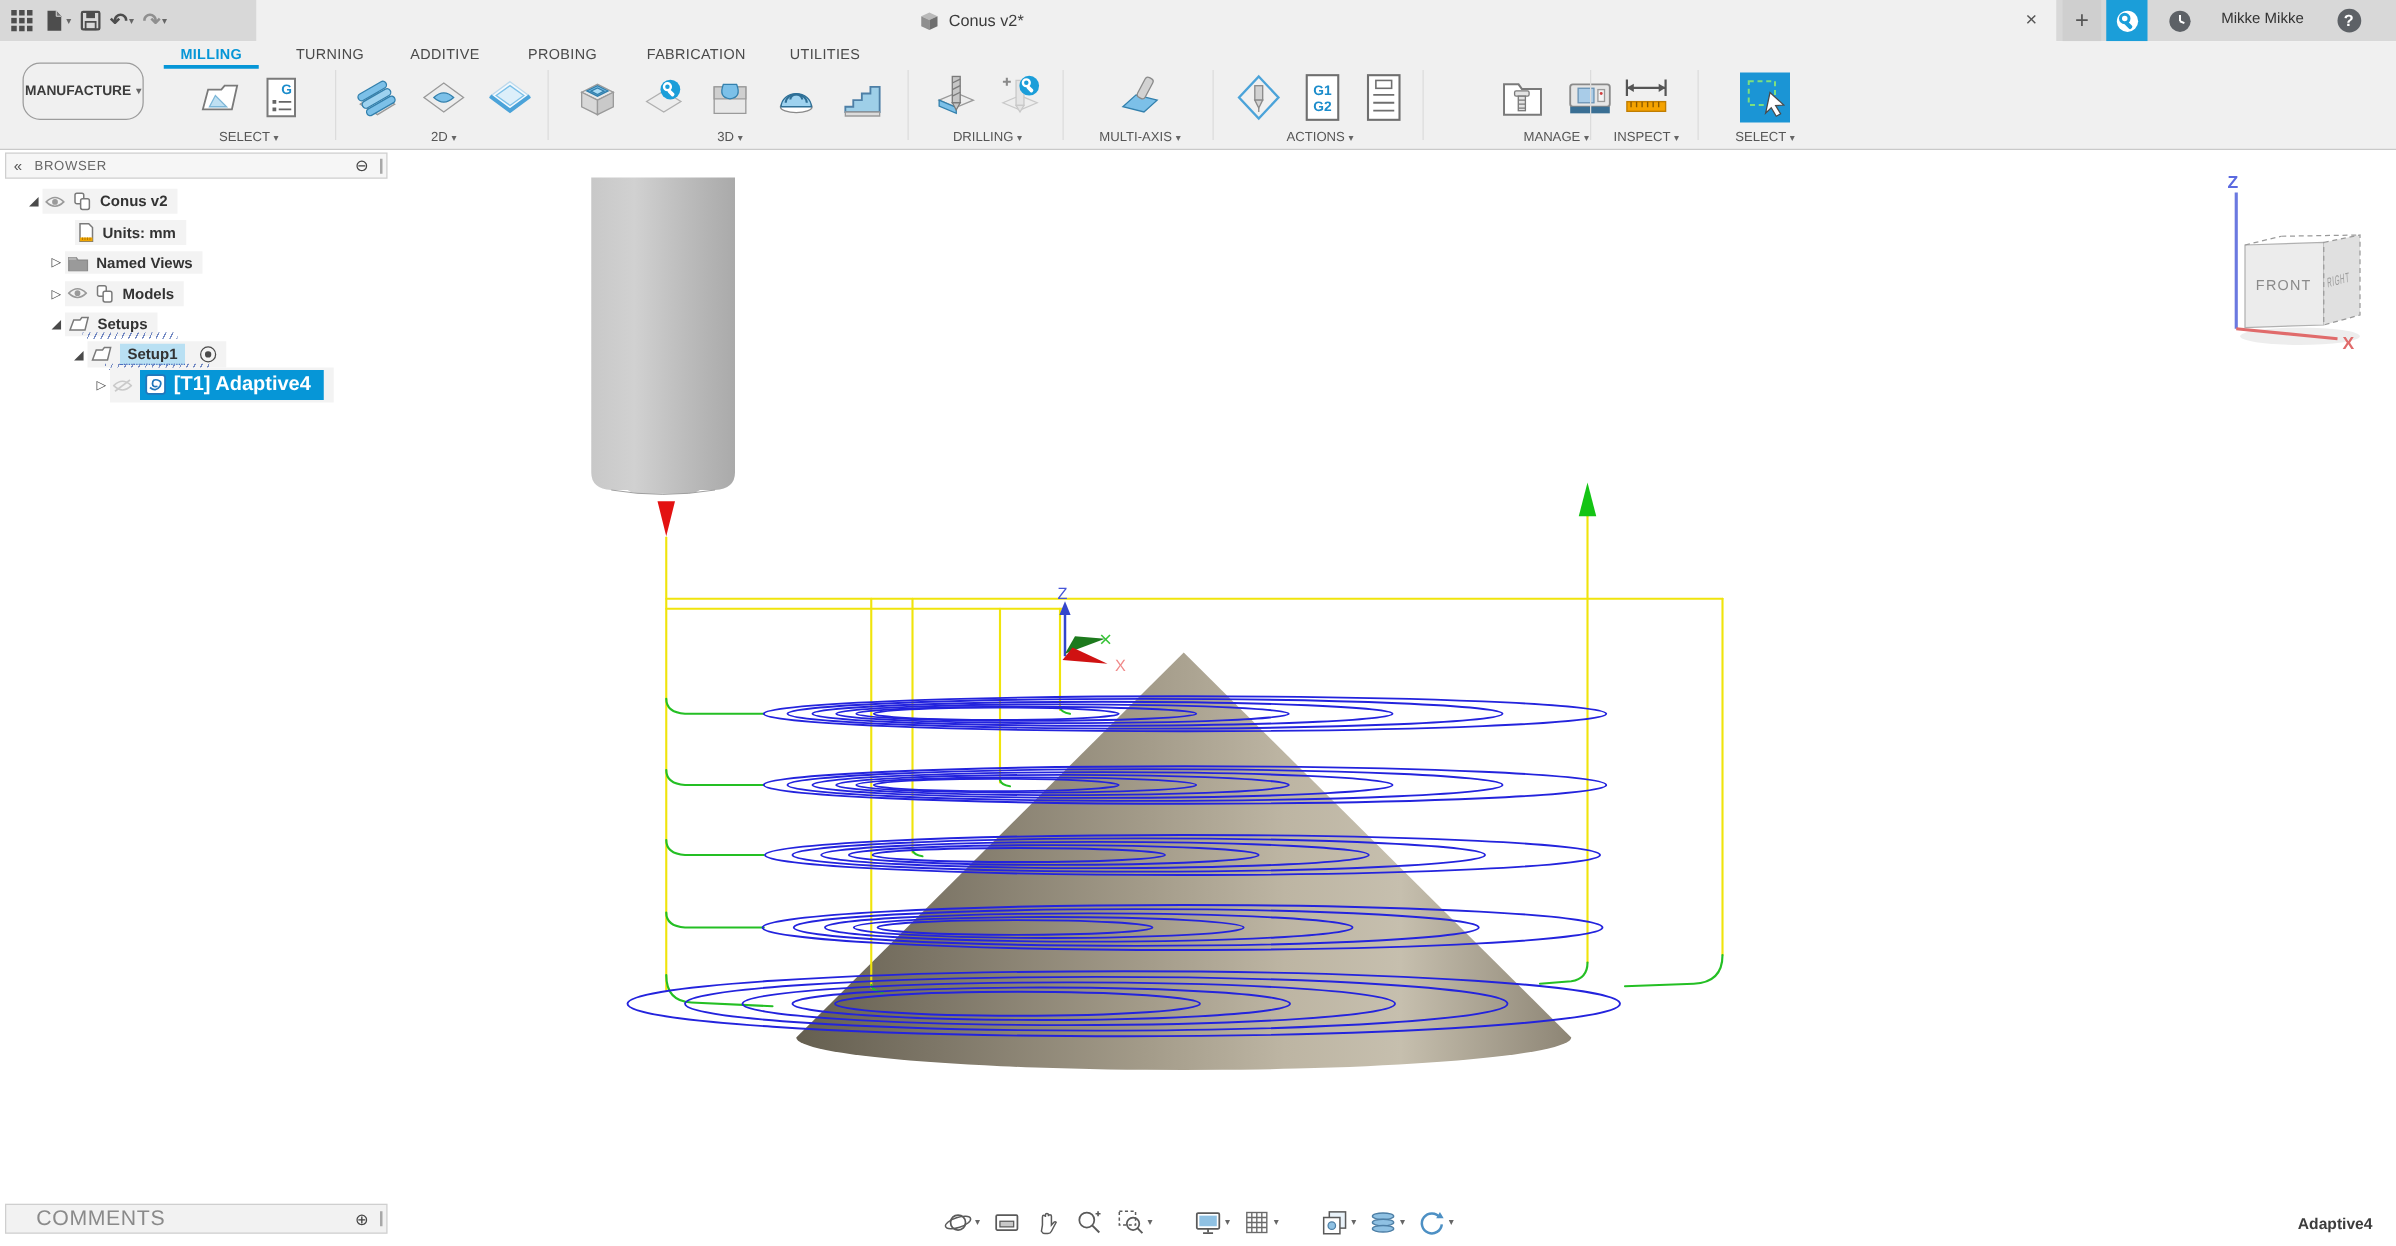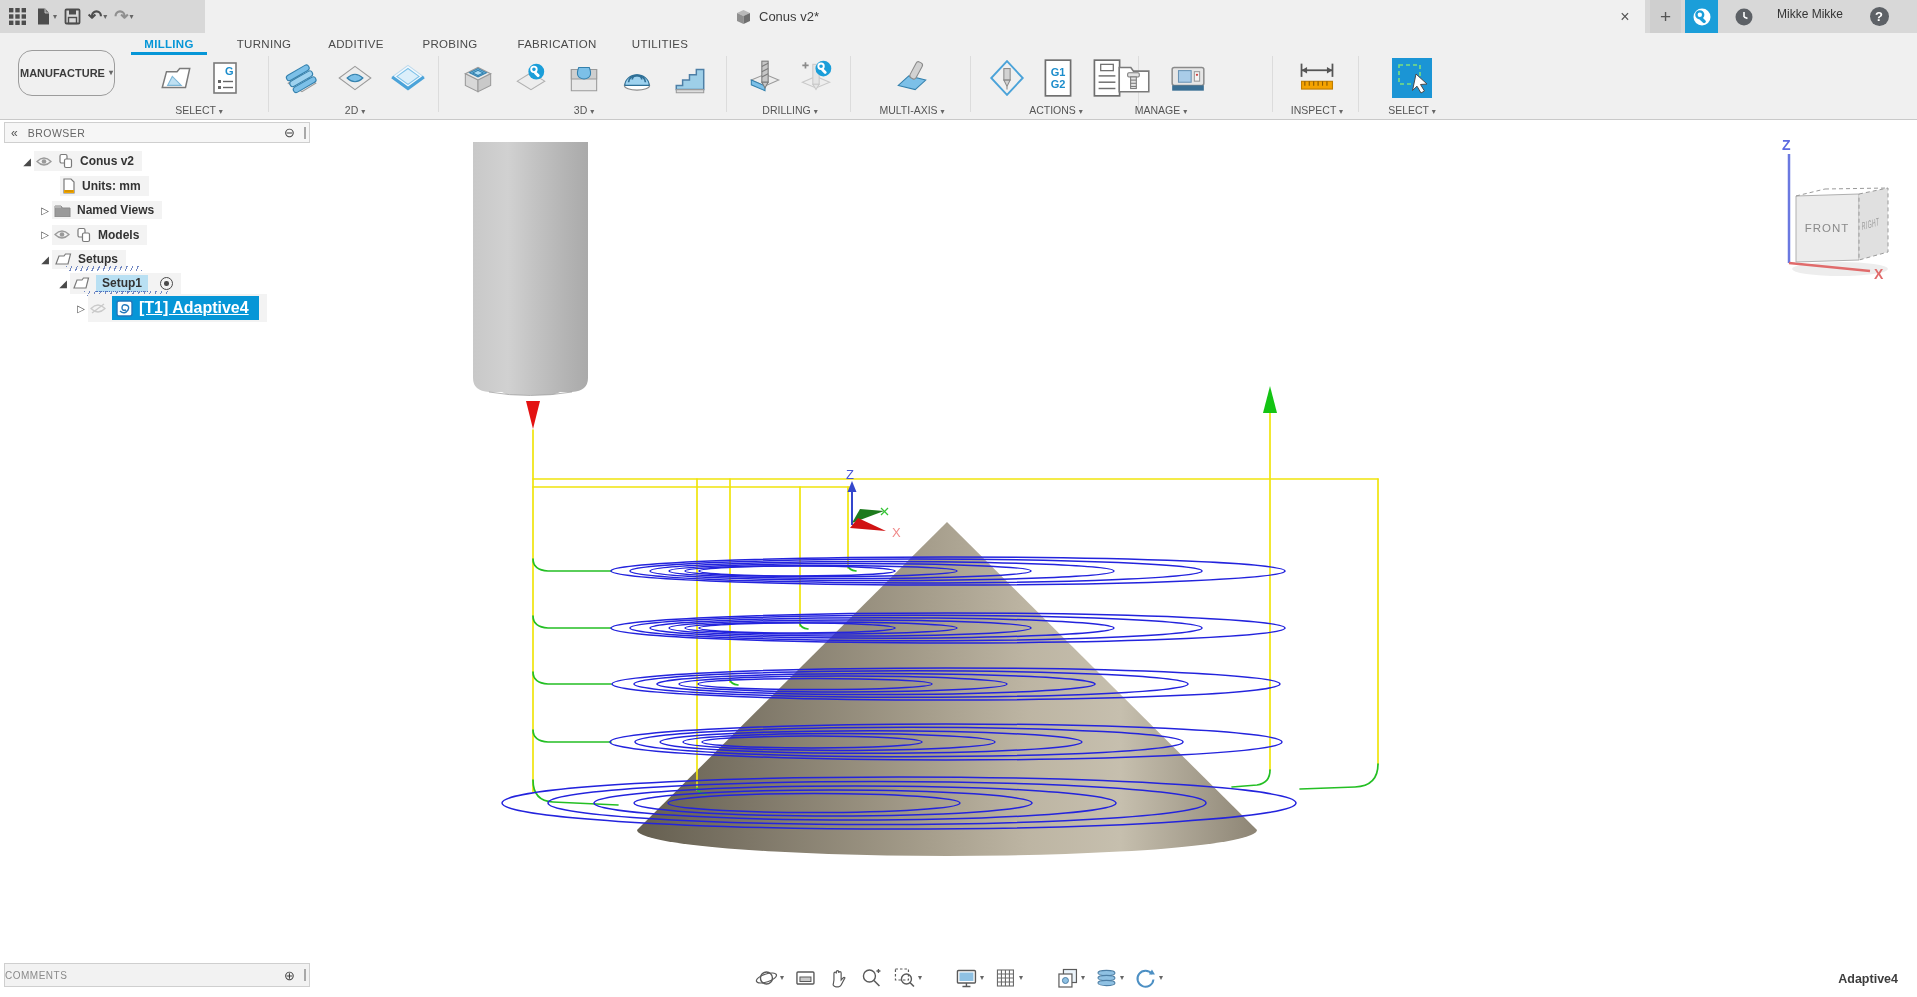--- a/index.html
+++ b/index.html
@@ -42,36 +42,36 @@
   #browser-header { height:21px; background:#f6f6f6; border:1px solid #cfcfcf; display:flex; align-items:center; padding:0 6px; position:relative; }
   #browser-collapse { font-size:12px; color:#555; margin-right:10px; line-height:1; }
   #browser-title { font-size:10.5px; color:#666; letter-spacing:.5px; }
   #browser-min { position:absolute; right:14px; font-size:13px; color:#444; line-height:1; }
   #browser-handle { position:absolute; right:3px; top:4px; width:2px; height:12px; background:#a8a8a8; }
   .brow { position:relative; height:24.5px; display:flex; align-items:center; }
   .brow .pill { display:inline-flex; align-items:center; gap:6px; background:#f3f3f3; padding:2px 8px 2px 2px; }
   .tri { font-size:10px; color:#4a4a4a; width:14px; text-align:center; flex:0 0 auto; }
   .blabel { font-size:12px; color:#333; white-space:nowrap;font-weight:bold; }
   .sel-secondary { background:#b9e0f3; font-weight:bold; padding:1px 6px; border-bottom:1px dotted #4a6fc0; }
-  .sel-primary { background:#0696d7; color:#fff; font-weight:bold; display:inline-flex; align-items:center; gap:6px; padding:3px 10px 3px 4px;text-decoration:underline; }
+  .sel-primary { background:#0696d7; color:#fff; font-weight:bold; display:inline-flex; gap:6px; padding:3px 10px 3px 4px; }
   .radio { width:13px; height:13px; border:1.5px solid #4a4a4a; border-radius:50%; position:relative; margin-left:6px; flex:0 0 auto; }
   .radio::after { content:''; position:absolute; left:3.2px; top:3.2px; width:4.5px; height:4.5px; border-radius:50%; background:#4a4a4a; }
   .hatch { position:absolute; height:5px; top:19px; background:repeating-linear-gradient(115deg,#7288c2 0px,#7288c2 1px,transparent 1px,transparent 5px); }
 
   
   #scene { position:absolute; left:0; top:120px; z-index:1; pointer-events:none; }
   .tp-feed { fill:none; stroke:#2323dd; stroke-width:1.5; }
   .tp-rapid { stroke:#f0e40c; stroke-width:1.7; fill:none; stroke-linecap:round; }
   .tp-lead { fill:none; stroke:#24bf24; stroke-width:1.7; stroke-linecap:round; }
 
   #viewcube { position:absolute; left:1768px; top:138px; z-index:20; }
 
   
   #comments-bar { position:absolute; left:4px; bottom:10px; width:306px; height:24px; background:#f2f2f2; border:1px solid #cfcfcf; display:flex; align-items:center; z-index:30; }
-  #comments-title { font-size:10px; color:#8a8a8a; letter-spacing:.5px; }
+  #comments-title { font-size:17px; color:#8a8a8a; letter-spacing:.5px; margin-left:24px; }
   #comments-add { position:absolute; right:14px; font-size:13px; color:#444; line-height:1; }
   #comments-handle { position:absolute; right:3px; top:5px; width:2px; height:12px; background:#a8a8a8; }
 
   #navbar { position:absolute; left:50%; transform:translateX(-50%); bottom:7px; display:flex; align-items:center; gap:9px; z-index:30; }
   .nav-item { display:flex; align-items:center; gap:2px; }
   .nav-gap { width:14px; }
   .nav-item svg { display:block; }
 
   #status-operation { position:absolute; right:19px; bottom:11px; font-size:12.5px; font-weight:bold; color:#3d3d3d; z-index:30; }
 </style>
@@ -422,21 +422,21 @@
             <line x1="9" y1="18" x2="25" y2="18" stroke="#6f6f6f" stroke-width="1.4"></line>
             <line x1="9" y1="24" x2="25" y2="24" stroke="#6f6f6f" stroke-width="1.4"></line>
             <line x1="9" y1="30" x2="25" y2="30" stroke="#6f6f6f" stroke-width="1.4"></line>
           </svg>
         </span>
     </div>
     <div class="glabel"><span>ACTIONS</span> <span class="caret">▾</span></div>
   </div>
   <div class="rsep" style="left:1138px"></div>
 
-  <div class="rgroup" style="left:1100px;width:122px">
+  <div class="rgroup" style="left:1184px;width:122px">
     <div class="gicons">
       <span class="ricon">
         <svg width="40" height="38" viewBox="0 0 36 36">
             <path d="M4 8 H15 l2.5 3.5 H32 V31 H4 Z" fill="#fff" stroke="#7a7a7a" stroke-width="1.5"></path>
             <rect x="12" y="13" width="11" height="4" rx="1.2" fill="#e3e3e3" stroke="#7a7a7a"></rect>
             <rect x="14.8" y="17" width="5.4" height="11" fill="#e3e3e3" stroke="#7a7a7a"></rect>
             <line x1="14.8" y1="20" x2="20.2" y2="20" stroke="#7a7a7a"></line>
             <line x1="14.8" y1="23" x2="20.2" y2="23" stroke="#7a7a7a"></line>
             <line x1="14.8" y1="26" x2="20.2" y2="26" stroke="#7a7a7a"></line>
           </svg>

